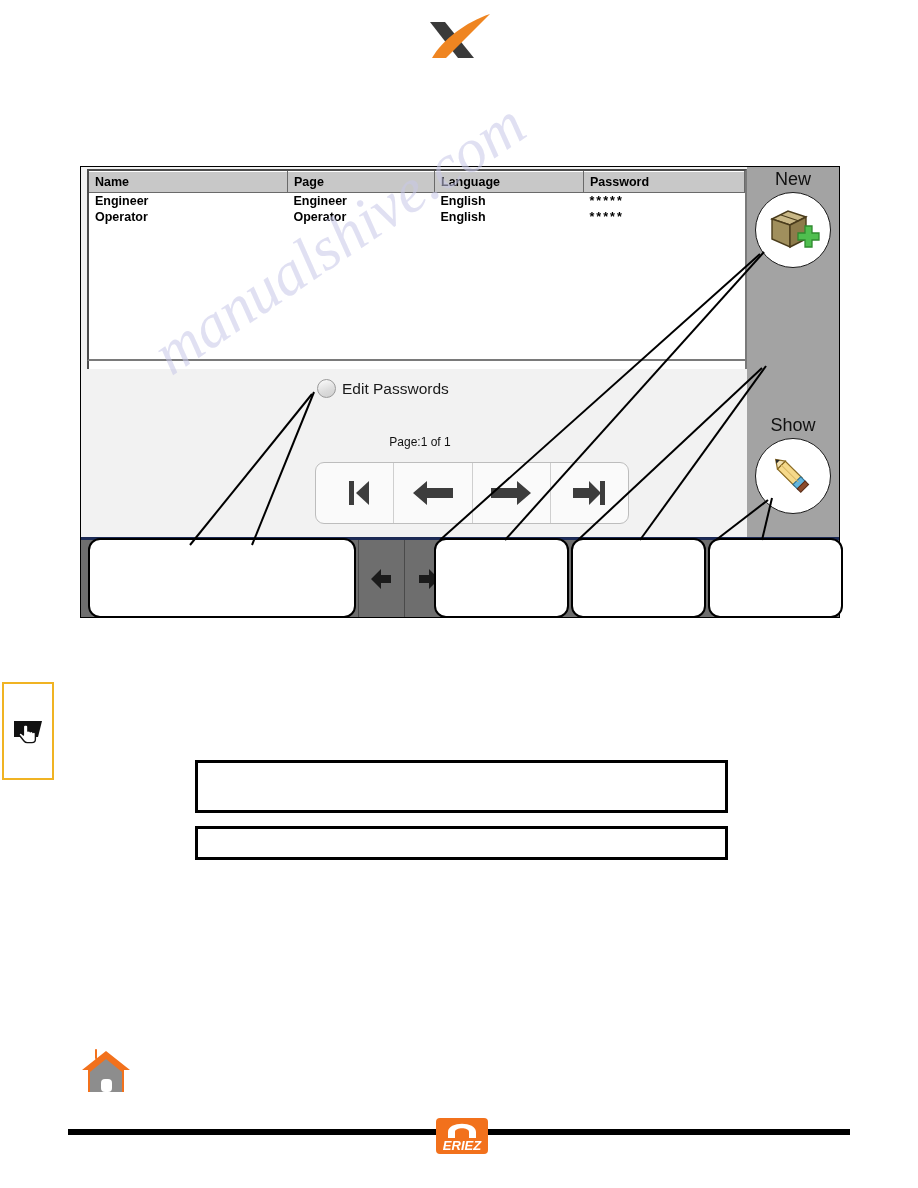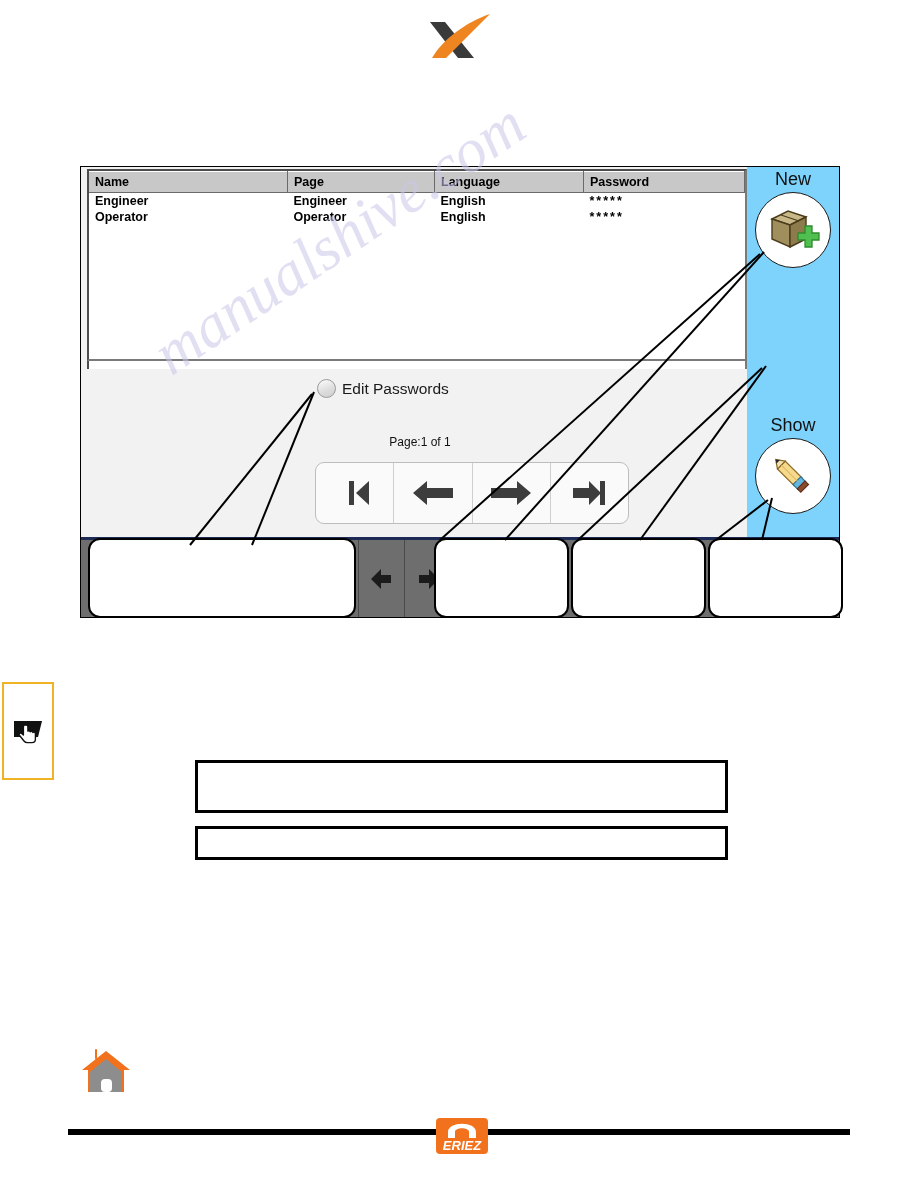--- a/index.html
+++ b/index.html
@@ -83,21 +83,21 @@
     box-sizing:border-box;display:flex;
   }
   .pg-btn{
     flex:1;display:flex;align-items:center;justify-content:center;
     border-right:1px solid #cfcfcf;box-sizing:border-box;
   }
   .pg-btn:last-child{border-right:0;}
   .arw{display:block;}
 
   
-  .side{position:absolute;right:0;top:0;width:92px;height:372px;background:#7dd3fc;}
+  .side{position:absolute;right:0;top:0;width:92px;height:372px;background:#a3a3a3;}
   .side-grp{position:absolute;left:0;width:92px;text-align:center;}
   .g1{top:2px;} .g2{top:120px;} .g3{top:248px;}
   .side-lbl{font-size:18px;color:#111;margin-bottom:2px;}
   .side-circ{
     width:74px;height:74px;border-radius:50%;background:#fff;
     border:1px solid #1a1a1a;margin:0 auto;position:relative;
     display:flex;align-items:center;justify-content:center;
   }
 
   

